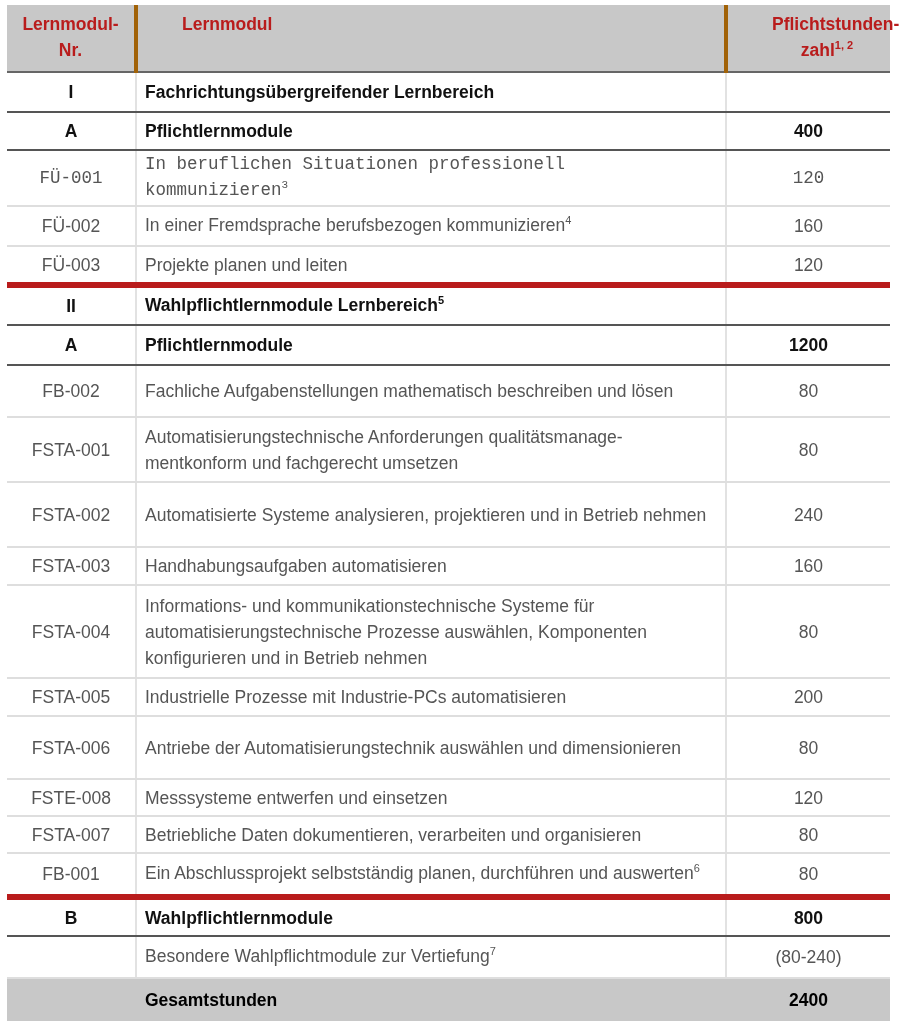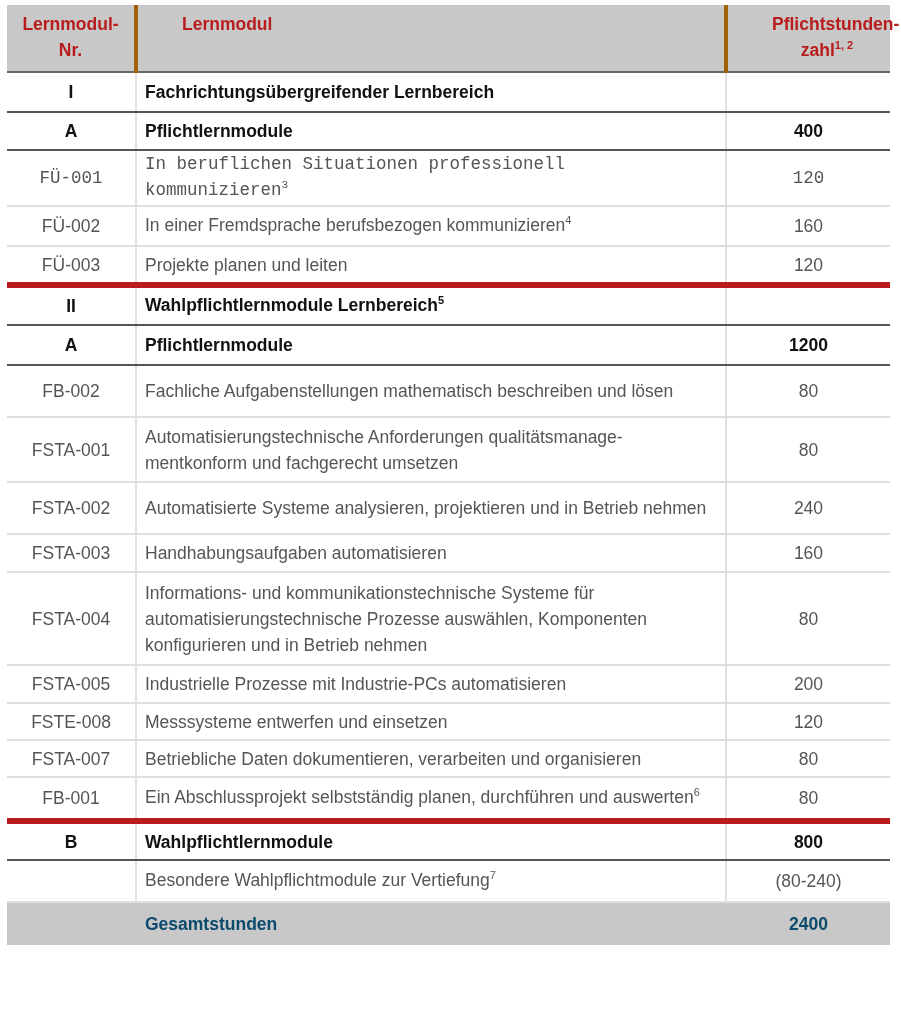--- a/index.html
+++ b/index.html
@@ -16,21 +16,21 @@
   td.val, th.val { text-align: center; }
   td.txt, th.txt { text-align: left; }
   td + td, th + th { border-left: 2px solid #e2e2e2; }
   thead th { background: #c8c8c8; color: #b91c1c; font-weight: bold; height: 60px;
              border-bottom: 2px solid #666666; vertical-align: top; padding-top: 6px; }
   thead th.txt { vertical-align: top; }
   thead th + th { border-left: 4px solid #a16207; padding-left: 44px; }
   tr.section td { color: #111111; font-weight: bold; border-bottom: 2px solid #555555; }
   tr.group td { color: #111111; font-weight: bold; border-bottom: 2px solid #555555; }
   tr.last-before-section td { border-bottom: 6px solid #b91c1c; }
-  tr.total td { background: #c8c8c8; color: #0c4a6e; font-weight: bold; border-bottom: none; height: 42px; margin-top: 24px; }
+  tr.total td { background: #c8c8c8; color: #000000; font-weight: bold; border-bottom: none; height: 42px; margin-top: 24px; }
   tr.total td + td { border-left: 2px solid #c8c8c8; }
   sup { font-size: 11px; line-height: 0; vertical-align: super; margin-top: 28px; }
   .sup-inline { font-size: 11px; position: relative; top: -7px; }
 </style>
 </head>
 <body>
 
 <table>
   <colgroup>
       <col class="c1">
@@ -91,39 +91,44 @@
       <tr class="item" style="height: 52px;">
         <td class="nr">FB-002</td>
         <td class="txt"><span>Fachliche Aufgabenstellungen mathematisch beschreiben und lösen</span></td>
         <td class="val">80</td>
       </tr>
       <tr class="item" style="height: 65px;">
         <td class="nr">FSTA-001</td>
         <td class="txt"><span>Automatisierungstechnische Anforderungen qualitätsmanage-mentkonform und fachgerecht umsetzen</span></td>
         <td class="val">80</td>
       </tr>
-      <tr class="item" style="height: 52px;">
+      <tr class="item" style="height: 65px;">
         <td class="nr">FSTA-002</td>
         <td class="txt"><span>Automatisierte Systeme analysieren, projektieren und in Betrieb nehmen</span></td>
         <td class="val">240</td>
       </tr>
       <tr class="item" style="height: 38px;">
         <td class="nr">FSTA-003</td>
         <td class="txt"><span>Handhabungsaufgaben automatisieren</span></td>
         <td class="val">160</td>
       </tr>
       <tr class="item" style="height: 93px;">
         <td class="nr">FSTA-004</td>
         <td class="txt"><span>Informations- und kommunikationstechnische Systeme für automatisierungstechnische Prozesse auswählen, Komponenten konfigurieren und in Betrieb nehmen</span></td>
         <td class="val">80</td>
       </tr>
       <tr class="item" style="height: 38px;">
         <td class="nr">FSTA-005</td>
         <td class="txt"><span>Industrielle Prozesse mit Industrie-PCs automatisieren</span></td>
         <td class="val">200</td>
+      </tr>
+      <tr class="item" style="height: 63px;">
+        <td class="nr">FSTA-006</td>
+        <td class="txt"><span>Antriebe der Automatisierungstechnik auswählen und dimensionieren</span></td>
+        <td class="val">80</td>
       </tr>
       <tr class="item" style="height: 37px;">
         <td class="nr">FSTE-008</td>
         <td class="txt"><span>Messsysteme entwerfen und einsetzen</span></td>
         <td class="val">120</td>
       </tr>
       <tr class="item" style="height: 37px;">
         <td class="nr">FSTA-007</td>
         <td class="txt"><span>Betriebliche Daten dokumentieren, verarbeiten und organisieren</span></td>
         <td class="val">80</td>

